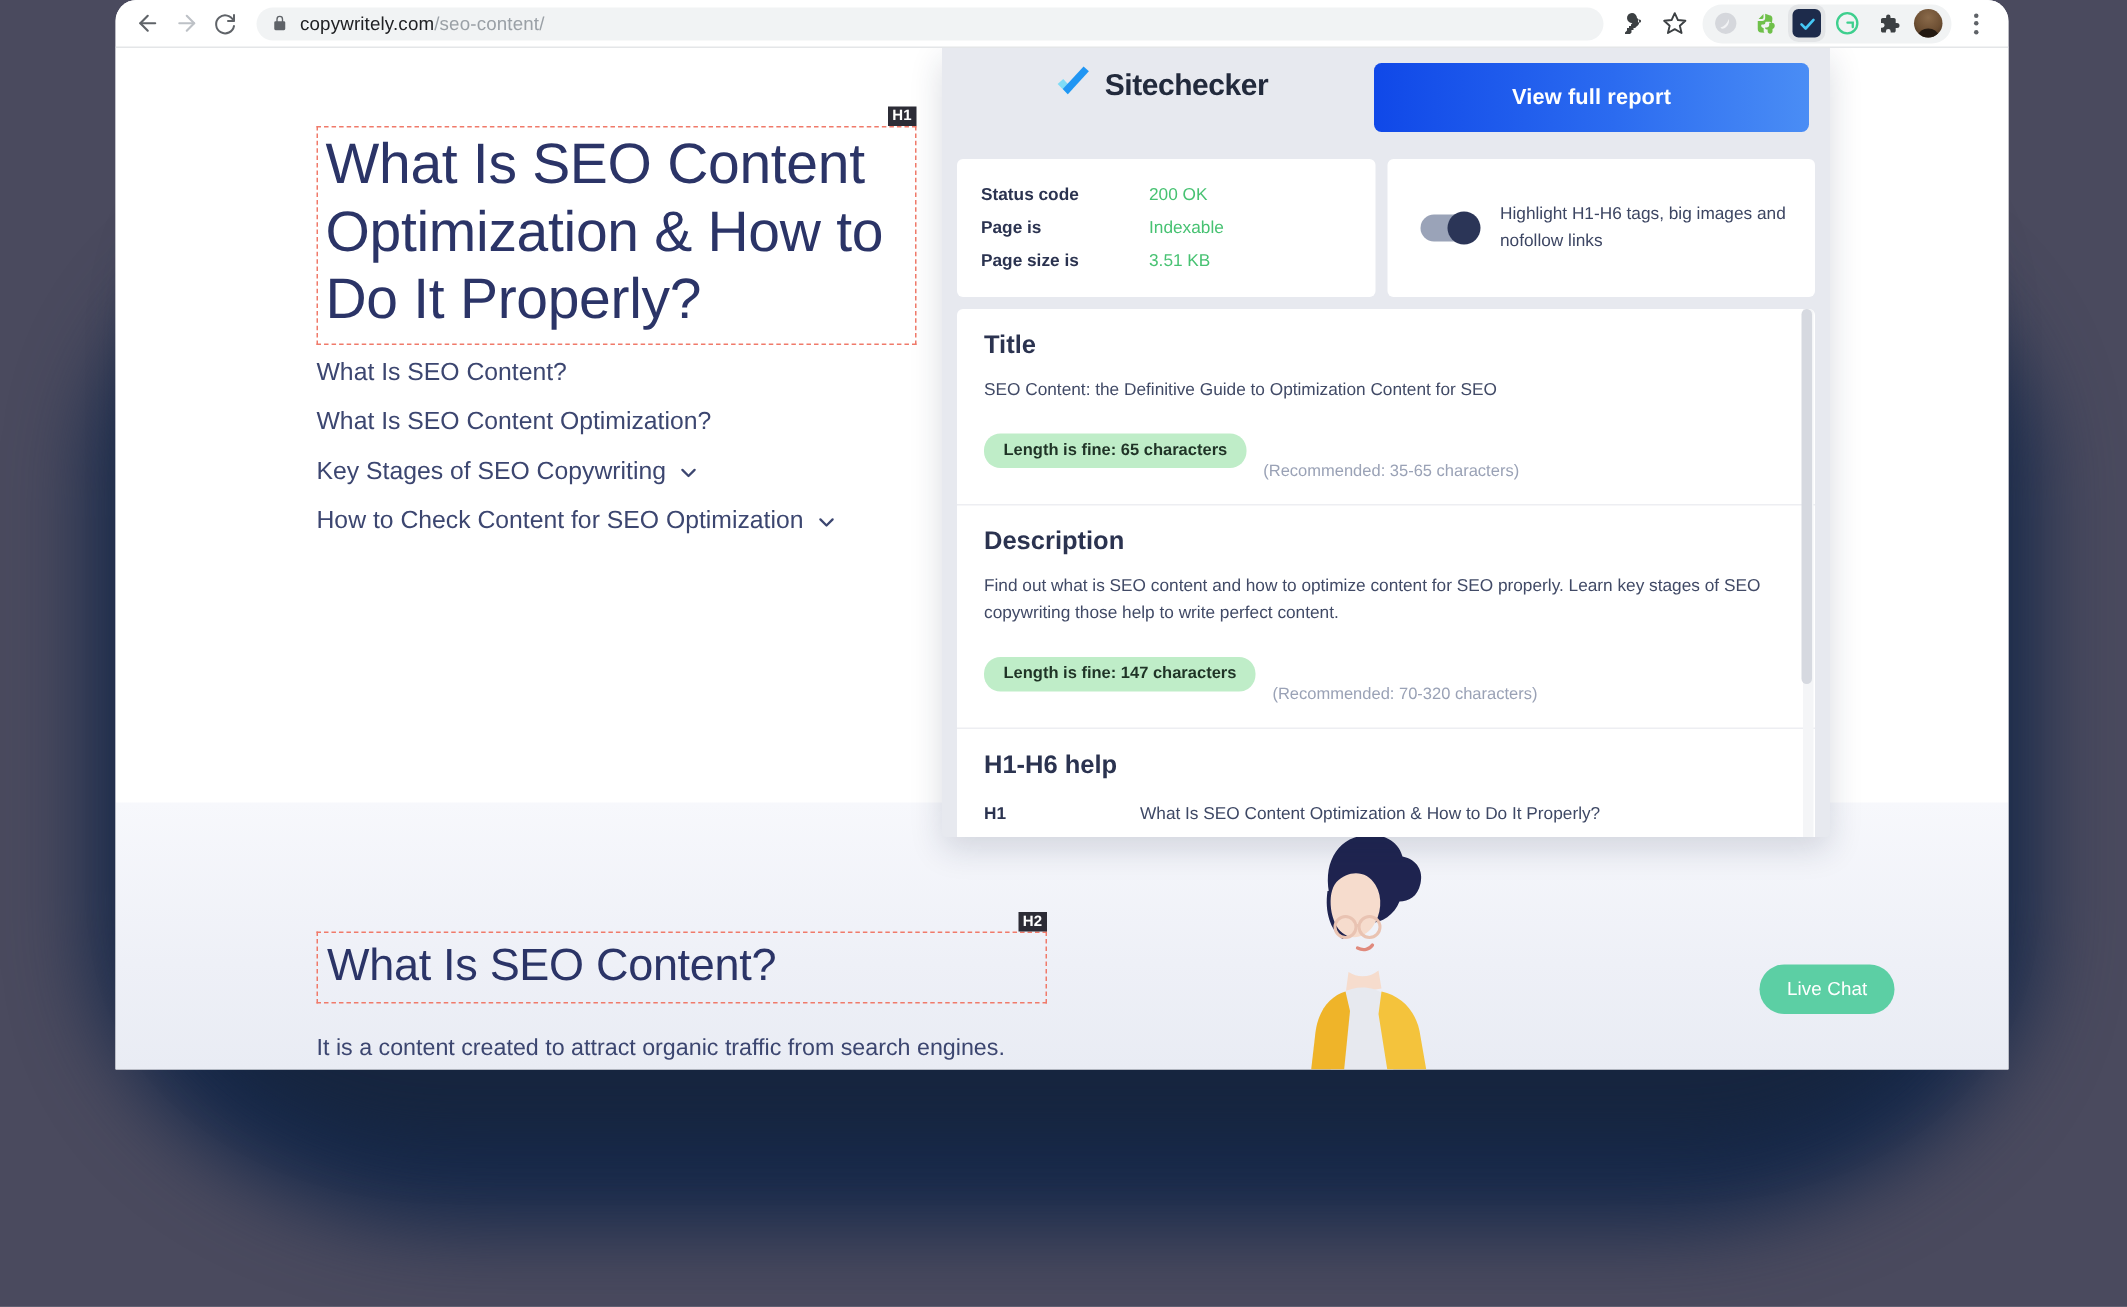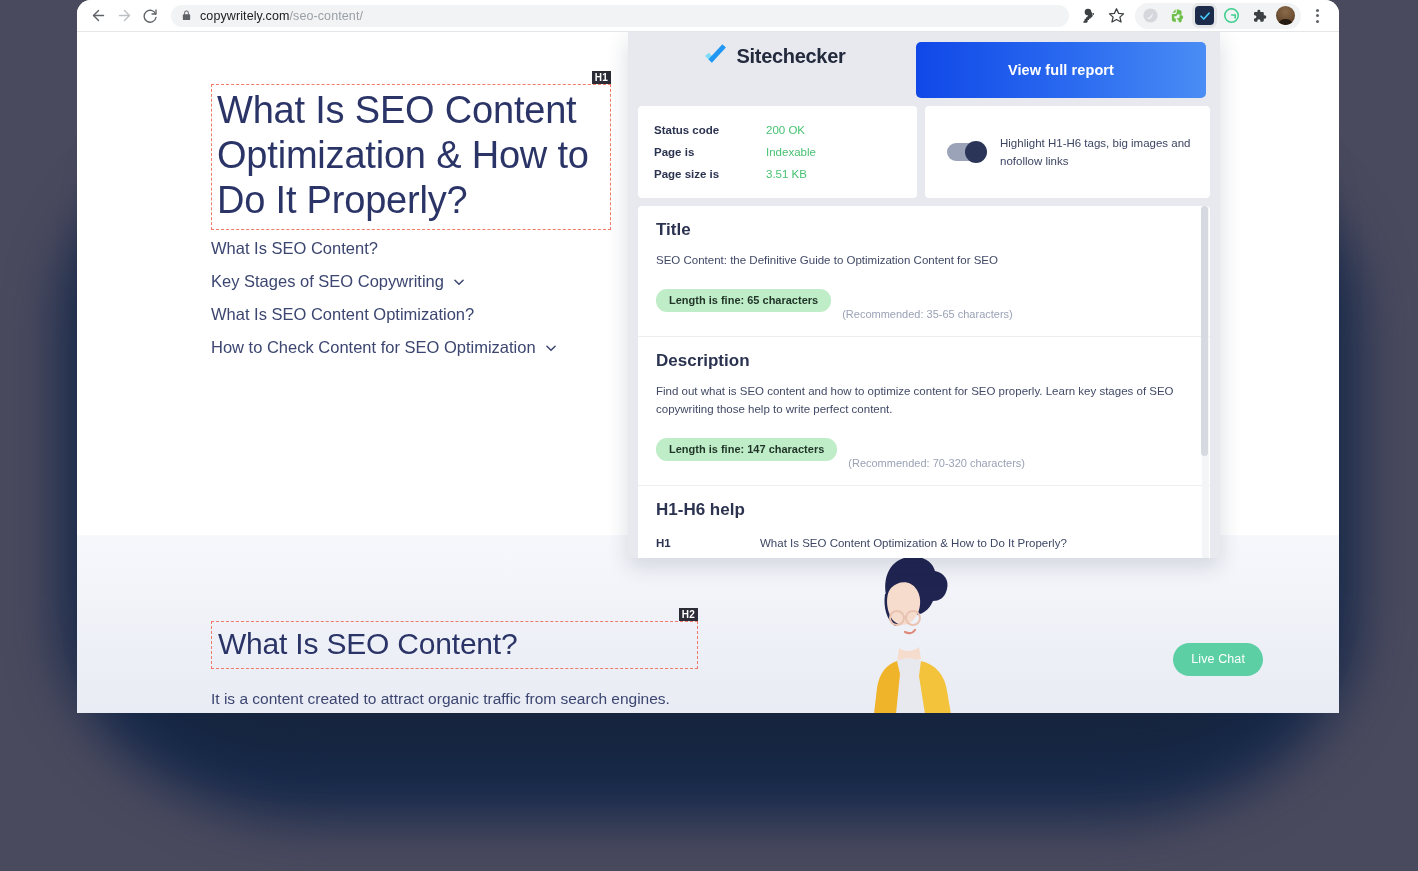--- a/index.html
+++ b/index.html
@@ -275,21 +275,21 @@
     padding-right: 8px;
   }
   #sc-logo-text {
     font-size: 20px;
     font-weight: 700;
     color: #222a3c;
     letter-spacing: -.3px;
   }
   #view-report {
     width: 290px;
-    height: 56px;
+    height: 46px;
     border: none;
     border-radius: 5px;
     background: linear-gradient(90deg,#1048e8 0%,#2b6bf0 55%, #4a8df5 100%);
     color: #ffffff;
     font-size: 14.5px;
     font-weight: 700;
     font-family: "Liberation Sans", sans-serif;
     letter-spacing: .1px;
     cursor: pointer;
   }
@@ -509,29 +509,29 @@
     <div id="h1-block" class="tagged">
       <span class="tag-badge">H1</span>
       <h1 id="h1-text">What Is SEO Content Optimization &amp; How to Do It Properly?</h1>
     </div>
 
     <div id="toc">
       <a class="toc-item">
         <span>What Is SEO Content?</span>
       </a>
       <a class="toc-item">
+        <span>What Is SEO Content Optimization?</span>
+      </a>
+      <a class="toc-item">
         <span>Key Stages of SEO Copywriting</span>
         <span class="chev">
           <svg width="14" height="14" viewBox="0 0 24 24" fill="none" stroke="#3c4670" stroke-width="2.6" stroke-linecap="round" stroke-linejoin="round">
               <polyline points="5 9 12 16 19 9"></polyline>
             </svg>
         </span>
-      </a>
-      <a class="toc-item">
-        <span>What Is SEO Content Optimization?</span>
       </a>
       <a class="toc-item">
         <span>How to Check Content for SEO Optimization</span>
         <span class="chev">
           <svg width="14" height="14" viewBox="0 0 24 24" fill="none" stroke="#3c4670" stroke-width="2.6" stroke-linecap="round" stroke-linejoin="round">
               <polyline points="5 9 12 16 19 9"></polyline>
             </svg>
         </span>
       </a>
     </div>

